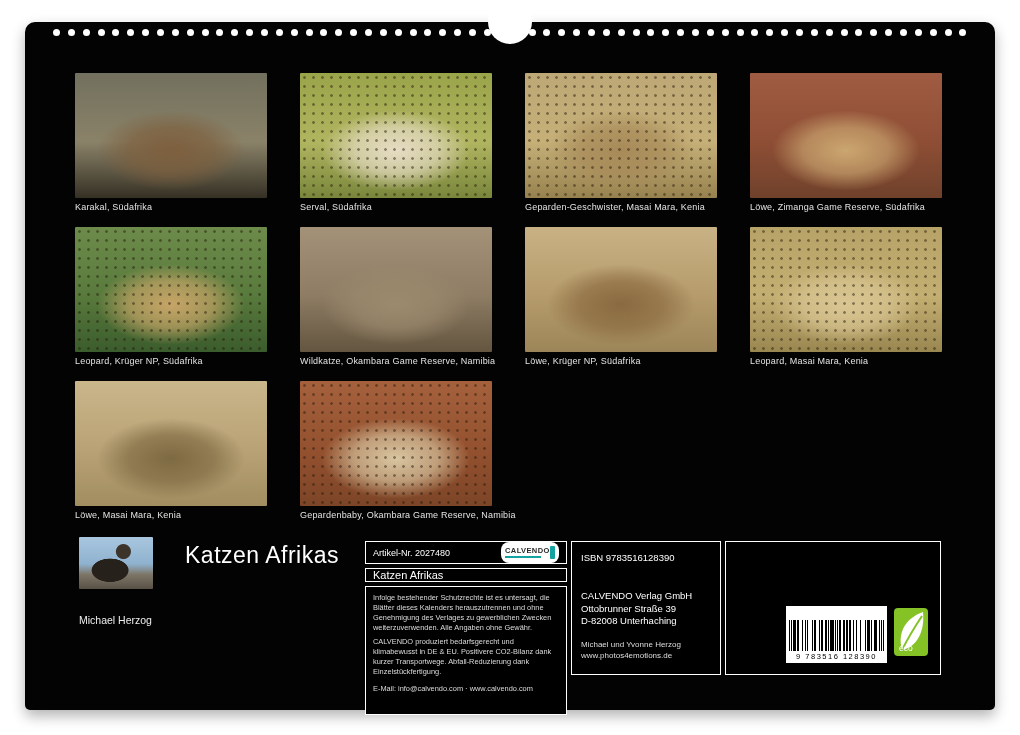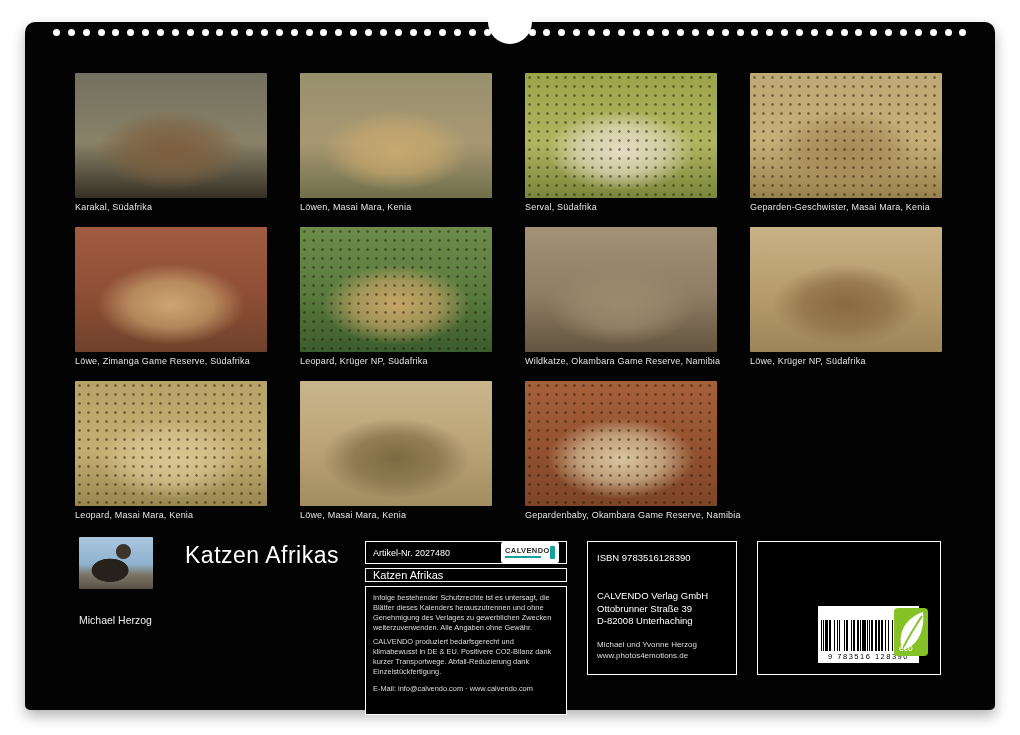--- a/index.html
+++ b/index.html
@@ -22,35 +22,35 @@
   
   .author-photo{position:absolute;left:54px;top:515px;width:74px;height:52px;border-radius:1px;
     background:
       radial-gradient(circle 8px at 60% 28%, #3c332b 0 7px, transparent 8px),
       radial-gradient(ellipse 30px 19px at 42% 64%, #26211a 0 60%, transparent 63%),
       linear-gradient(180deg,#a9c6de 0%,#8fb2cf 52%,#7d7668 72%,#595145 100%)}
   .author-name{position:absolute;left:54px;top:592px;font-size:10.5px;color:#eeeeee}
   .cover-title{position:absolute;left:160px;top:520px;margin:0;font-size:23px;font-weight:400;color:#ffffff;letter-spacing:.5px}
 
   
-  .info{position:absolute;left:340px;top:519px;width:576px;height:134px;display:flex;gap:20px;color:#ffffff}
+  .info{position:absolute;left:340px;top:519px;width:576px;height:134px;display:flex;gap:4px;color:#ffffff}
   .bx{border:1.5px solid #ffffff;box-sizing:border-box;background:#000000}
   .col-left{width:202px;display:flex;flex-direction:column;gap:4px}
   .bx-article{height:31px;display:flex;align-items:center;justify-content:space-between;padding:0 7px;font-size:9px}
   .bx-title{height:27px;display:flex;align-items:center;padding:0 7px;font-size:11px}
   .bx-legal{flex:1;padding:6px 7px 20px;font-size:7.4px;line-height:1.33;color:#dddddd}
   .bx-legal p{margin:0 0 5px}
   .email-line{margin-top:7px}
   .col-mid{width:150px;padding:10px 9px;font-size:9.5px;line-height:1.3}
   .publisher{margin-top:26px}
   .credits{margin-top:13px;font-size:8px;color:#dddddd;line-height:1.35}
   .col-right{flex:1;position:relative}
 
   
-  .cal-logo{width:58px;height:21px;background:#ffffff;border-radius:2px;display:flex;align-items:center;padding:2px 4px;box-sizing:border-box}
+  .cal-logo{width:58px;height:21px;background:#ffffff;border-radius:8px;display:flex;align-items:center;padding:2px 4px;box-sizing:border-box}
   .cal-text{display:flex;flex-direction:column}
   .cal-word{font-size:7.5px;font-weight:bold;color:#2b2b2b;letter-spacing:.4px;line-height:1}
   .cal-tag{margin-top:2px;width:36px;height:2px;background:#14a3a0}
   .cal-mark{margin-left:auto;width:11px;height:13px;background:#14a3a0;border-radius:1px}
 
   
   .barcode{position:absolute;left:60px;top:64px;width:101px;background:#ffffff;padding:14px 3px 2px;box-sizing:border-box}
   .bars{display:flex;height:31px;justify-content:center}
   .bar{height:100%}
   .digits{font-size:7.5px;color:#000;text-align:center;margin-top:1px;letter-spacing:1.5px;white-space:nowrap}
@@ -128,24 +128,20 @@
       <span class="hole"></span>
     </div>
   <div class="notch"></div>
 
   <div class="grid" id="photo-grid">
       <figure>
         <div class="photo" style="background: radial-gradient(55% 46% at 50% 62%, rgb(125, 95, 62) 0%, rgba(125, 95, 62, 0.667) 40%, transparent 70%), linear-gradient(rgb(114, 112, 94) 0%, rgb(138, 130, 104) 55%, rgb(53, 48, 36) 100%);"></div>
         <figcaption>Karakal, Südafrika</figcaption>
       </figure>
       <figure>
-        <div class="photo" style="background: radial-gradient(55% 46% at 50% 62%, rgb(199, 168, 110) 0%, rgba(199, 168, 110, 0.667) 40%, transparent 70%), linear-gradient(rgb(151, 144, 108) 0%, rgb(168, 152, 115) 55%, rgb(111, 111, 74) 100%);"></div>
-        <figcaption>Löwen, Masai Mara, Kenia</figcaption>
-      </figure>
-      <figure>
         <div class="photo" style="background: radial-gradient(circle, rgba(35, 22, 8, 0.45) 0px, rgba(35, 22, 8, 0.45) 1px, transparent 1.7px) 0px 0px / 9px 9px, radial-gradient(55% 46% at 50% 62%, rgb(230, 220, 196) 0%, rgba(230, 220, 196, 0.667) 40%, transparent 70%), linear-gradient(rgb(154, 164, 73) 0%, rgb(176, 181, 96) 55%, rgb(121, 134, 59) 100%);"></div>
         <figcaption>Serval, Südafrika</figcaption>
       </figure>
       <figure>
         <div class="photo" style="background: radial-gradient(circle, rgba(35, 22, 8, 0.45) 0px, rgba(35, 22, 8, 0.45) 1px, transparent 1.7px) 0px 0px / 9px 9px, radial-gradient(55% 46% at 50% 62%, rgb(167, 138, 88) 0%, rgba(167, 138, 88, 0.667) 40%, transparent 70%), linear-gradient(rgb(189, 168, 118) 0%, rgb(198, 176, 120) 55%, rgb(151, 130, 79) 100%);"></div>
         <figcaption>Geparden-Geschwister, Masai Mara, Kenia</figcaption>
       </figure>
       <figure>
         <div class="photo" style="background: radial-gradient(55% 46% at 50% 62%, rgb(203, 166, 112) 0%, rgba(203, 166, 112, 0.667) 40%, transparent 70%), linear-gradient(rgb(160, 92, 66) 0%, rgb(142, 78, 53) 55%, rgb(112, 65, 43) 100%);"></div>
         <figcaption>Löwe, Zimanga Game Reserve, Südafrika</figcaption>

